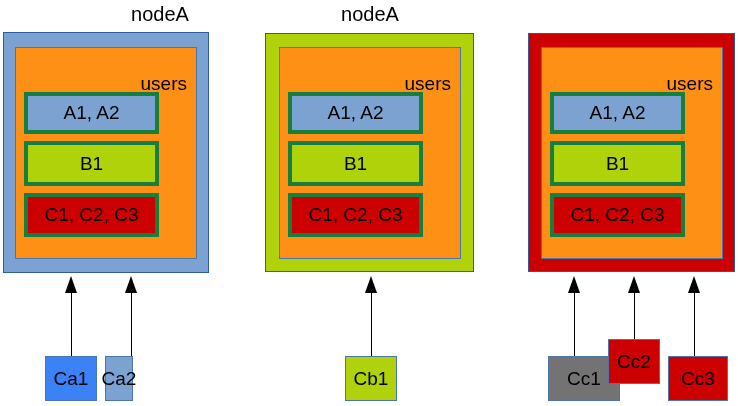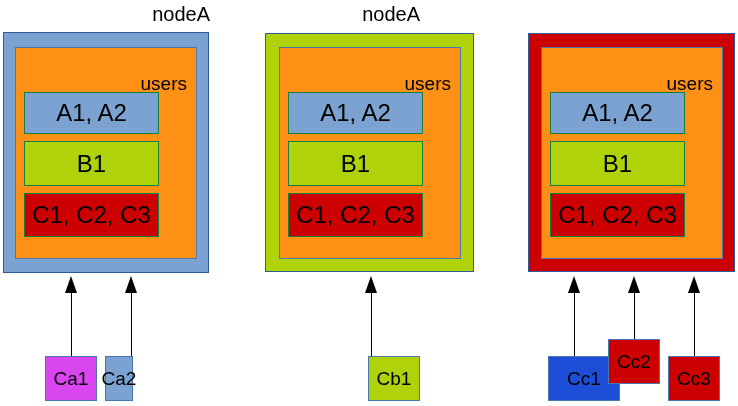--- a/index.html
+++ b/index.html
@@ -22,21 +22,21 @@
     width: 738px;
     height: 406px;
   }
 
   
   .node-title {
     position: absolute;
     font-size: 20px;
     line-height: 20px;
     color: #000;
-    text-align: right;
+    text-align: center;
     white-space: nowrap;
   }
 
   
   .node-box {
     position: absolute;
     box-sizing: border-box;
     border: 1px solid #2e5b9b;
   }
 
@@ -54,25 +54,25 @@
     font-size: 19px;
     line-height: 22px;
     white-space: nowrap;
     margin-top: 20px;
   }
 
   
   .group-box {
     position: absolute;
     box-sizing: border-box;
-    border: 1px solid #15803d;
+    border: 4px solid #15803d;
     display: flex;
     align-items: center;
     justify-content: center;
-    font-size: 24px;
+    font-size: 19px;
     line-height: 20px;
     white-space: nowrap;
   }
 
   
   .leaf-box {
     position: absolute;
     box-sizing: border-box;
     border: 1px solid #4a76ad;
     display: flex;
@@ -127,21 +127,21 @@
 
   <div class="arrow" style="left:64px; top:276px; width:14px; height:81px;">
     <div class="arrow-head"></div>
     <div class="arrow-line" style="top:15px; height:66px;"></div>
   </div>
   <div class="arrow" style="left:124px; top:276px; width:14px; height:81px;">
     <div class="arrow-head"></div>
     <div class="arrow-line" style="top:15px; height:66px;"></div>
   </div>
 
-  <div class="leaf-box" style="left:45px; top:356px; width:52px; height:45px; background:#d946ef;">Ca1</div>
+  <div class="leaf-box" style="left:45px; top:356px; width:52px; height:45px; background:#3b82f6;">Ca1</div>
   <div class="leaf-box" style="left:105px; top:356px; width:28px; height:45px; background:#7BA2D0;">Ca2</div>
 
   <div class="node-title" style="left:320px; top:4px; width:100px;">nodeA</div>
 
   <div class="node-box" style="left:265px; top:33px; width:209px; height:239px; background:#AFD20A;">
 
     <div class="users-box" style="left:13px; top:13px; width:182px; height:212px;">
       <div class="users-label">users</div>
 
       <div class="group-box" style="left:8px; top:44px; width:135px; height:42px; background:#7BA2D0;">A1, A2</div>
@@ -150,21 +150,21 @@
 
       <div class="group-box" style="left:8px; top:145px; width:135px; height:44px; background:#CC0000;">C1, C2, C3</div>
     </div>
   </div>
 
   <div class="arrow" style="left:364px; top:276px; width:14px; height:81px;">
     <div class="arrow-head"></div>
     <div class="arrow-line" style="top:15px; height:66px;"></div>
   </div>
 
-  <div class="leaf-box" style="left:345px; top:356px; width:52px; height:45px; background:#AFD20A;margin-left:23px;">Cb1</div>
+  <div class="leaf-box" style="left:345px; top:356px; width:52px; height:45px; background:#AFD20A;">Cb1</div>
 
 
   <div class="node-box" style="left:528px; top:33px; width:207px; height:239px; background:#CC0000;">
 
     <div class="users-box" style="left:12px; top:13px; width:182px; height:212px;">
       <div class="users-label">users</div>
 
       <div class="group-box" style="left:8px; top:44px; width:135px; height:42px; background:#7BA2D0;">A1, A2</div>
 
       <div class="group-box" style="left:8px; top:93px; width:135px; height:45px; background:#AFD20A;">B1</div>
@@ -179,17 +179,17 @@
   </div>
   <div class="arrow" style="left:627px; top:276px; width:14px; height:81px;">
     <div class="arrow-head"></div>
     <div class="arrow-line" style="top:15px; height:66px;"></div>
   </div>
   <div class="arrow" style="left:687px; top:276px; width:14px; height:81px;">
     <div class="arrow-head"></div>
     <div class="arrow-line" style="top:15px; height:66px;"></div>
   </div>
 
-  <div class="leaf-box" style="left:548px; top:356px; width:72px; height:45px; background:#1d4ed8;">Cc1</div>
+  <div class="leaf-box" style="left:548px; top:356px; width:72px; height:45px; background:#737373;">Cc1</div>
   <div class="leaf-box" style="left:608px; top:339px; width:52px; height:45px; background:#CC0000;">Cc2</div>
-  <div class="leaf-box" style="left:668px; top:356px; width:52px; height:45px; background:#CC0000;">Cc3</div>
+  <div class="leaf-box" style="left:668px; top:356px; width:60px; height:45px; background:#CC0000;">Cc3</div>
 
 </div>
 
 </body></html>

